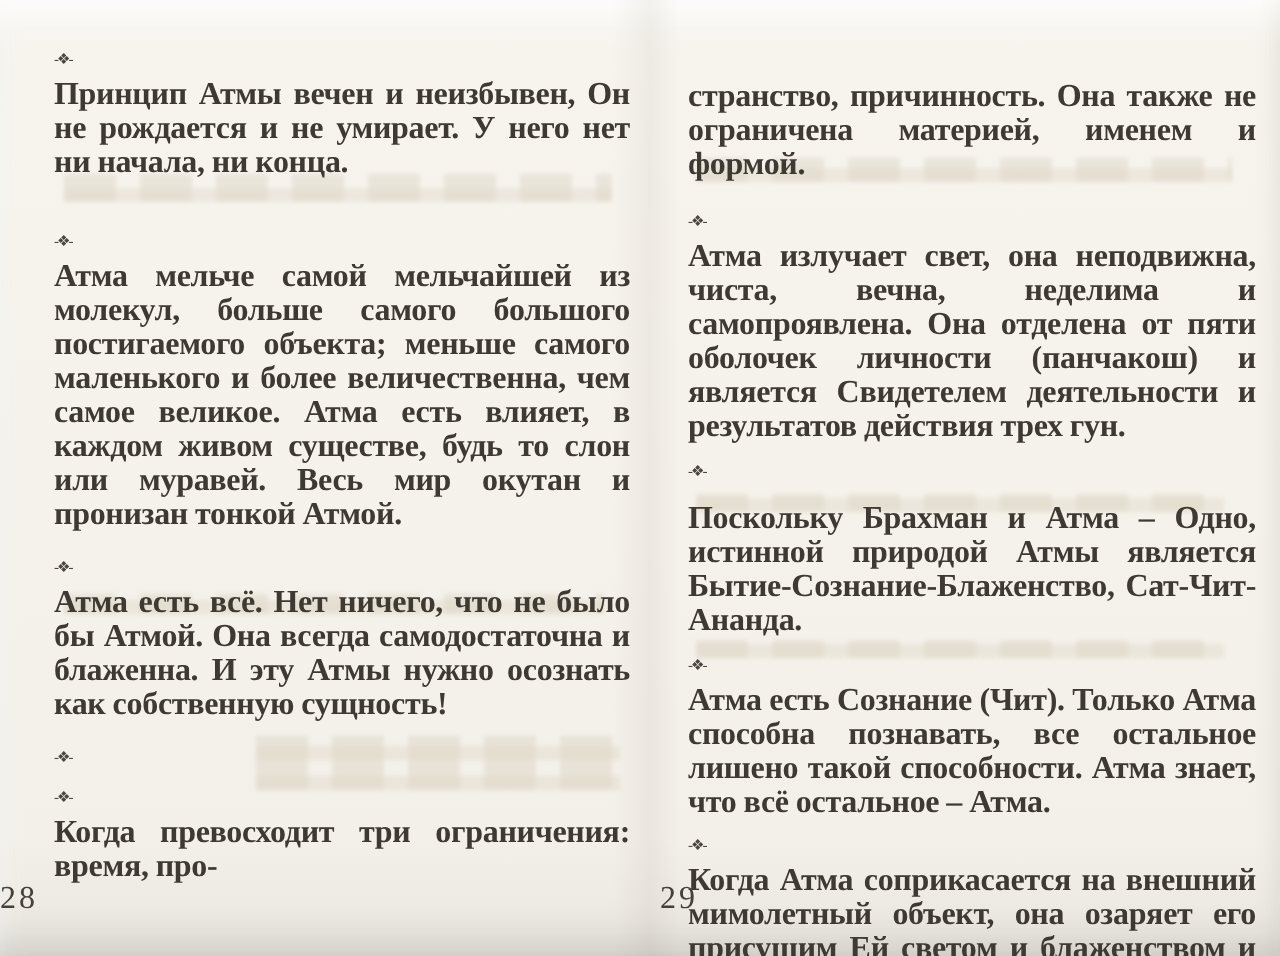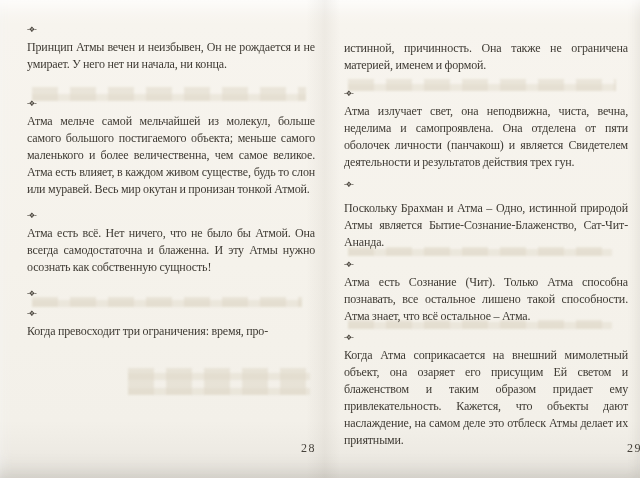--- a/index.html
+++ b/index.html
@@ -45,42 +45,43 @@
     top: 0;
     display: flex;
     flex-direction: column;
     align-items: flex-start;
   }
   .col-left  { left: 27px;  width: 288px; }
   .col-right { left: 344px; width: 284px; }
   .para {
     margin: 0;
     width: 100%;
-    font-size: 12px;
+    font-size: 16px;
     line-height: 17px;
     letter-spacing: -0.15px;
     word-spacing: -0.3px;
     color: #3e3a33;
     text-align: justify;
     text-rendering: optimizeLegibility;
+    font-weight: bold;
   }
   .orn {
     font-size: 7.5px;
     line-height: 8px;
     color: #4b463e;
     letter-spacing: -1px;
     user-select: none;
   }
   .pagenum {
     position: absolute;
     top: 441px;
-    font-size: 12px;
+    font-size: 16px;
     letter-spacing: 1.5px;
     color: #46423b;
-    text-align: right;
+    text-align: left;
   }
   .pagenum-left  { left: 0;     width: 316px; }
   .pagenum-right { left: 330px; width: 312px; }
   
   .ghost {
     position: absolute;
     pointer-events: none;
     opacity: 0.55;
     filter: blur(1.1px);
     background:
@@ -117,21 +118,21 @@
     <p class="para" style="margin-top:5px">Атма есть всё. Нет ничего, что не было бы Атмой. Она всегда самодостаточна и блаженна. И эту Атмы нужно осознать как собственную сущность!</p>
 
     <span class="orn" style="margin-top:14px">-❖-</span>
 
     <span class="orn" style="margin-top:12px">-❖-</span>
     <p class="para" style="margin-top:5px">Когда превосходит три ограничения: время, про-</p>
   </div>
   <div class="pagenum pagenum-left">28</div>
 
   <div class="col col-right">
-    <p class="para" style="margin-top:40px">истинной, причинность. Она также не ограничена материей, именем и формой.</p>
+    <p class="para" style="margin-top:40px">странство, причинность. Она также не ограничена материей, именем и формой.</p>
 
     <span class="orn" style="margin-top:16px">-❖-</span>
     <p class="para" style="margin-top:5px">Атма излучает свет, она неподвижна, чиста, вечна, неделима и самопроявлена. Она отделена от пяти оболочек личности (панчакош) и является Свидетелем деятельности и результатов действия трех гун.</p>
 
     <span class="orn" style="margin-top:10px">-❖-</span>
     <p class="para" style="margin-top:11px">Поскольку Брахман и Атма – Одно, истинной природой Атмы является Бытие-Сознание-Блаженство, Сат-Чит-Ананда.</p>
 
     <span class="orn" style="margin-top:10px">-❖-</span>
     <p class="para" style="margin-top:5px">Атма есть Сознание (Чит). Только Атма способна познавать, все остальное лишено такой способности. Атма знает, что всё остальное – Атма.</p>
 

